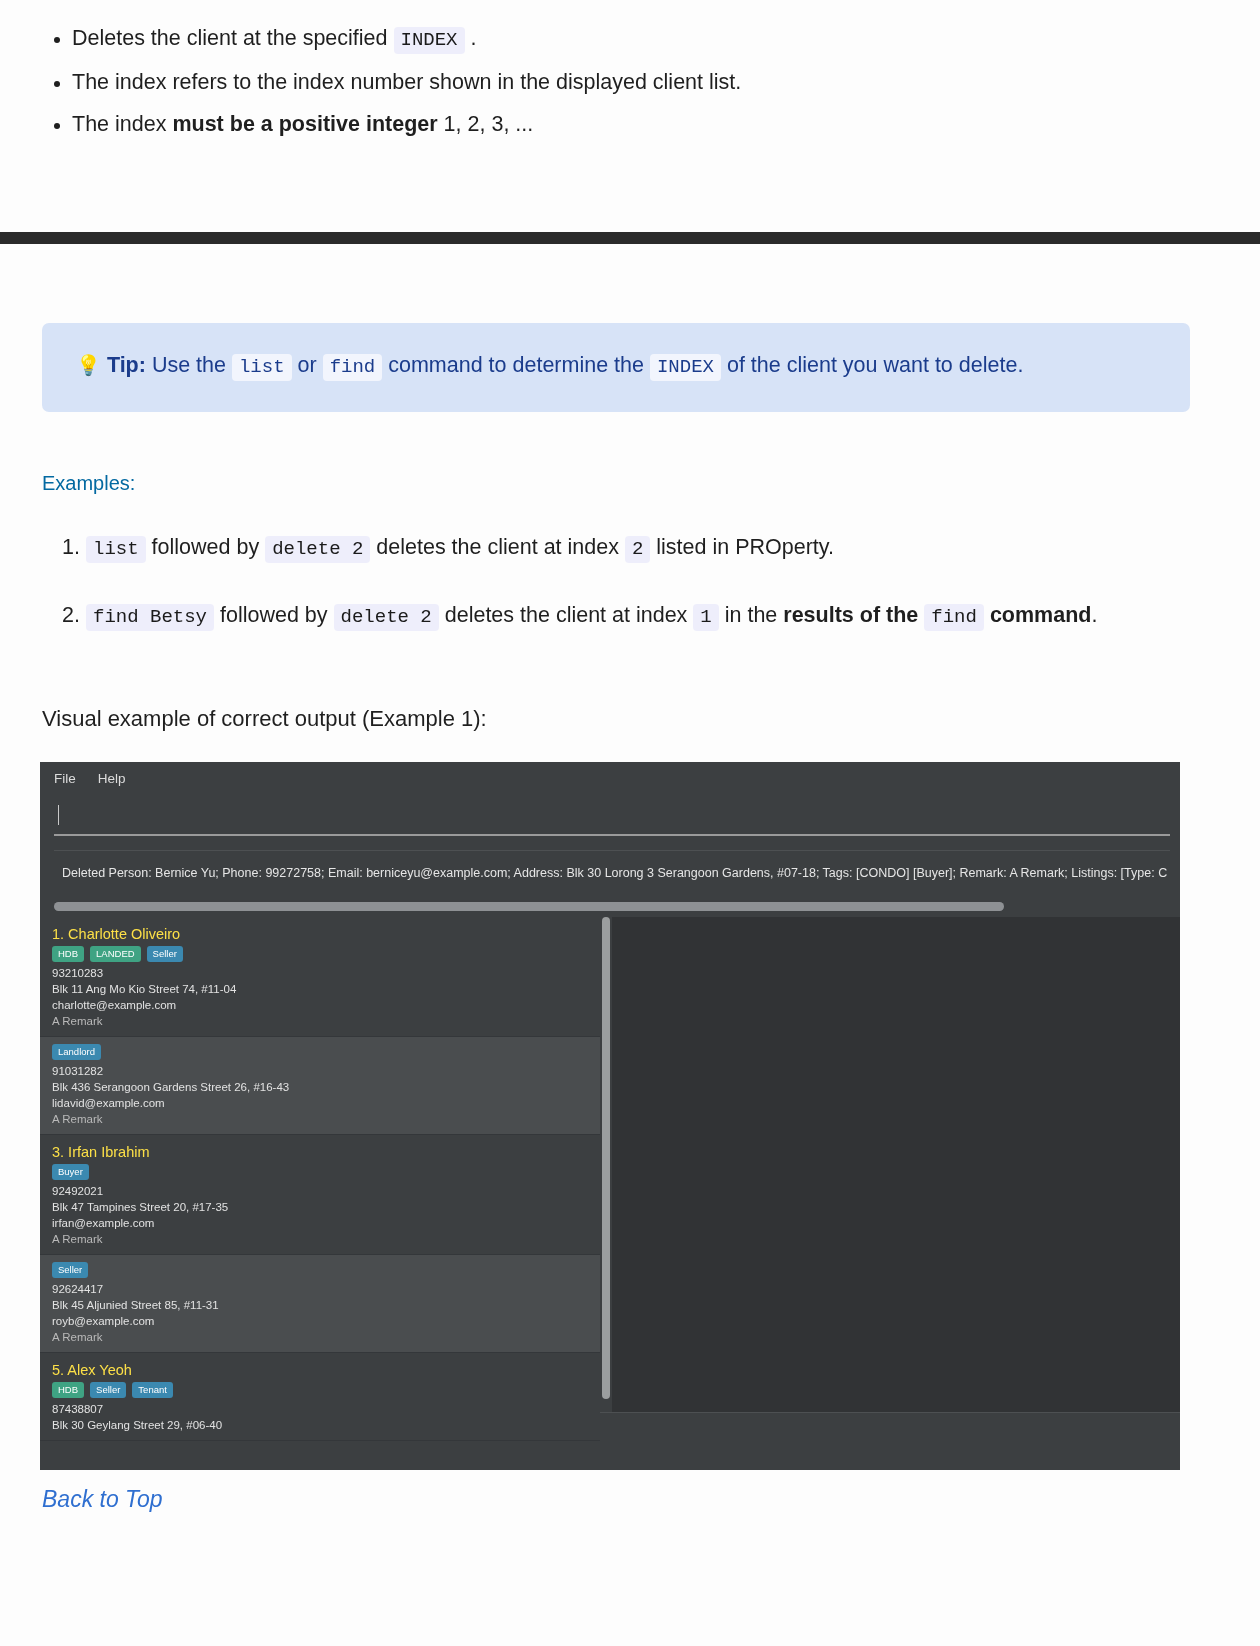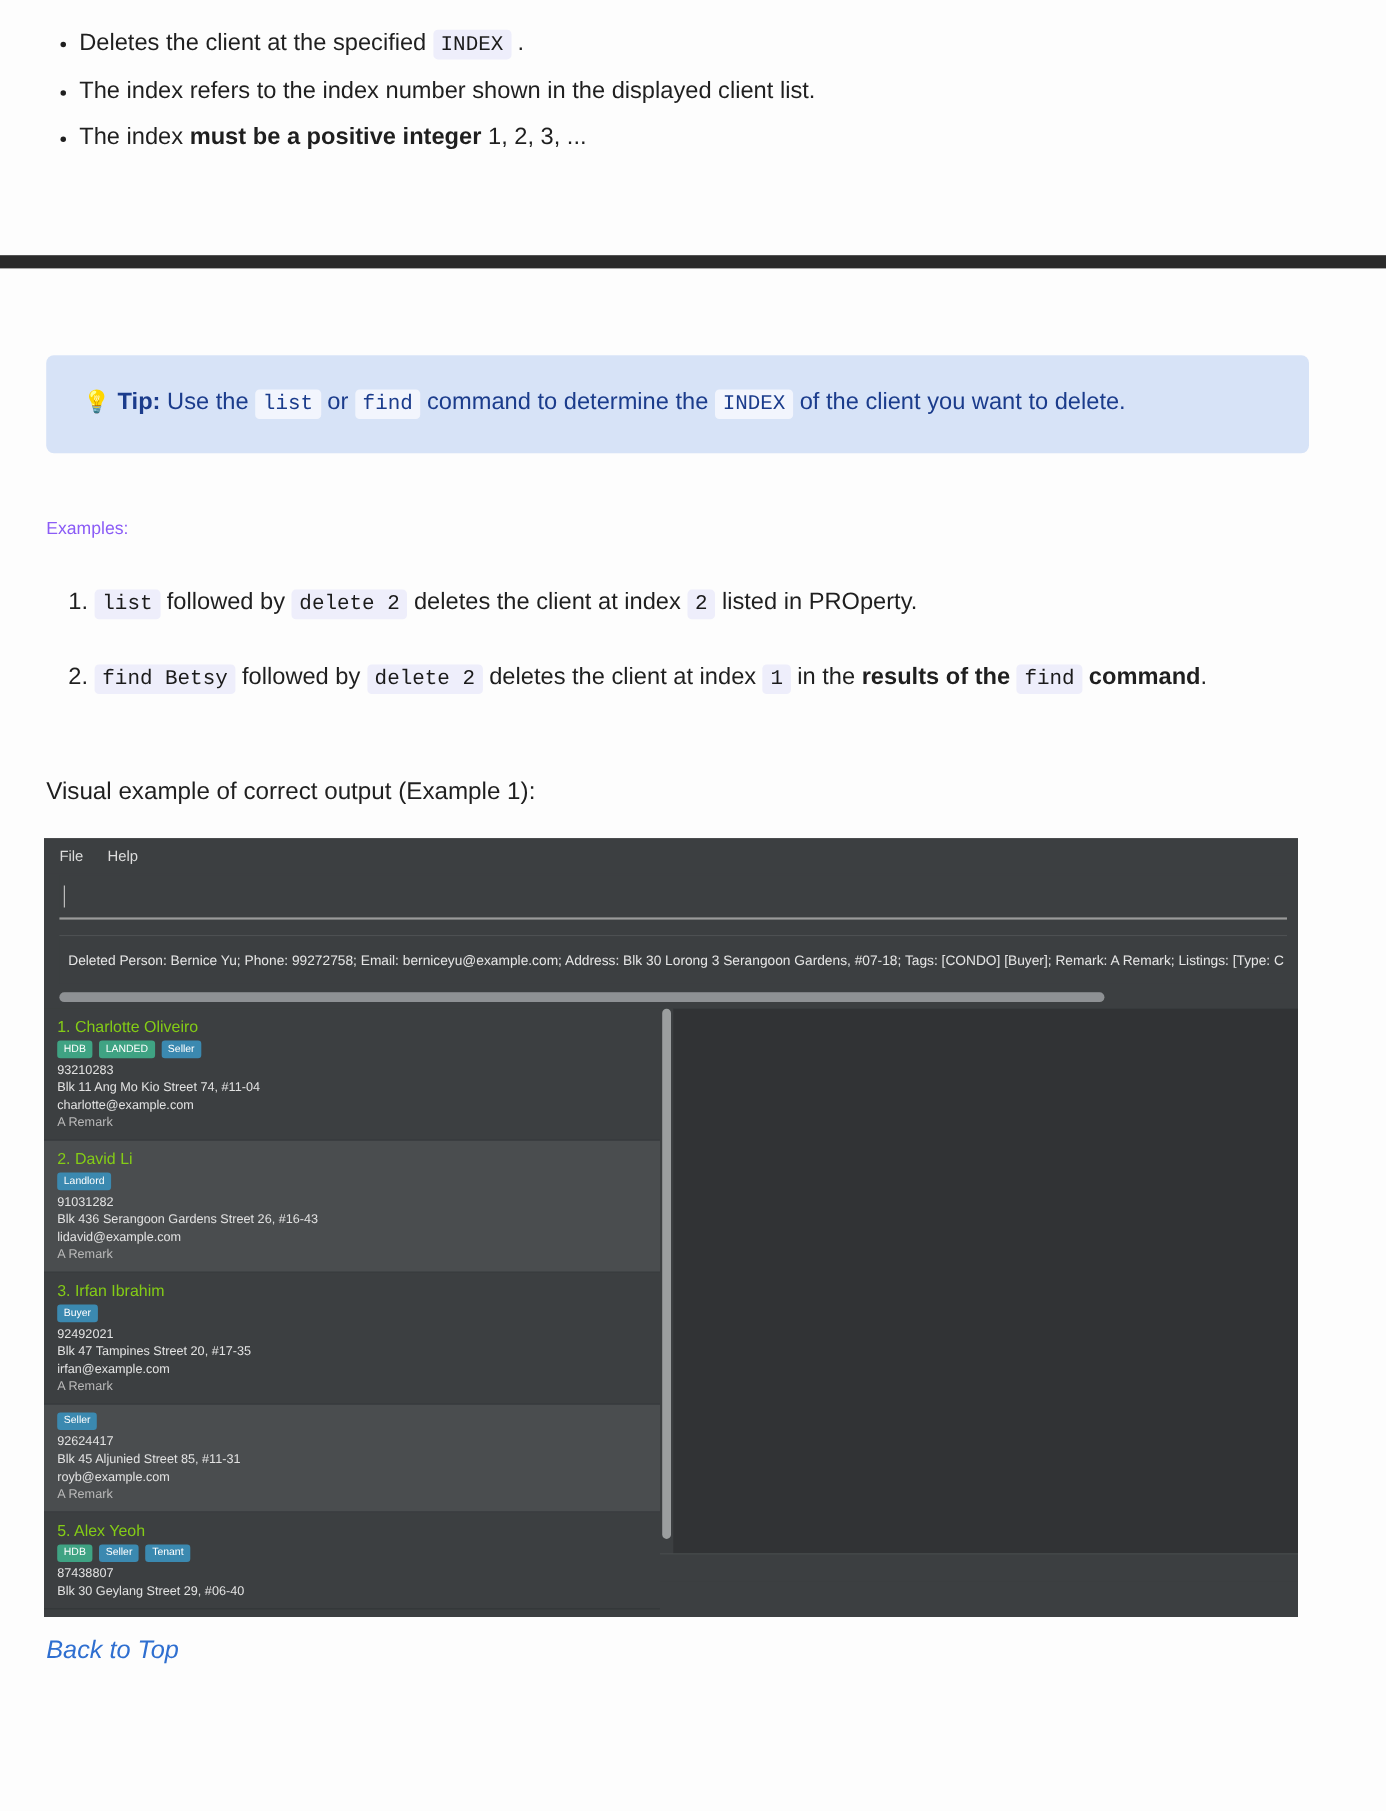--- a/index.html
+++ b/index.html
@@ -70,22 +70,22 @@
   .tip code.inline {
     background: #f2f5fd;
     color: #1b3c8c;
   }
 
   
   .examples-label {
     position: absolute;
     left: 42px;
     top: 472px;
-    font-size: 16px;
-    color: #8b5cf6;
+    font-size: 20px;
+    color: #0369a1;
   }
   ol.examples {
     position: absolute;
     left: 42px;
     top: 525px;
     width: 1190px;
     margin: 0;
     padding-left: 44px;
     list-style: decimal;
   }
@@ -199,21 +199,21 @@
     background: #313335;
   }
 
   .pcard {
     padding: 7px 0 7px 12px;
     border-bottom: 1px solid #34373a;
   }
   .pcard.odd { background: #3c3f41; }
   .pcard.even { background: #4a4d4f; }
   .pname {
-    color: #84cc16;
+    color: #fde047;
     font-size: 14.5px;
     line-height: 20px;
     margin-bottom: 2px;
   }
   .tags { display: flex; gap: 6px; margin-bottom: 3px; }
   .tag {
     font-size: 9.5px;
     color: #ffffff;
     padding: 1px 6px 2px;
     border-radius: 3px;
@@ -321,21 +321,20 @@
             <span class="tag green">LANDED</span>
             <span class="tag blue">Seller</span>
           </div>
           <div class="pline">93210283</div>
           <div class="pline">Blk 11 Ang Mo Kio Street 74, #11-04</div>
           <div class="pline">charlotte@example.com</div>
           <div class="pline muted">A Remark</div>
         </div>
 
         <div class="pcard even">
-          <div class="pname">2. David Li</div>
           <div class="tags">
             <span class="tag blue">Landlord</span>
           </div>
           <div class="pline">91031282</div>
           <div class="pline">Blk 436 Serangoon Gardens Street 26, #16-43</div>
           <div class="pline">lidavid@example.com</div>
           <div class="pline muted">A Remark</div>
         </div>
 
         <div class="pcard odd">

